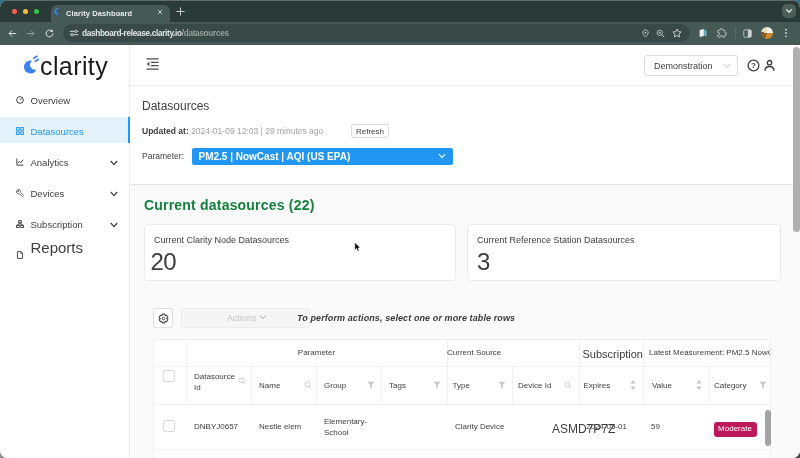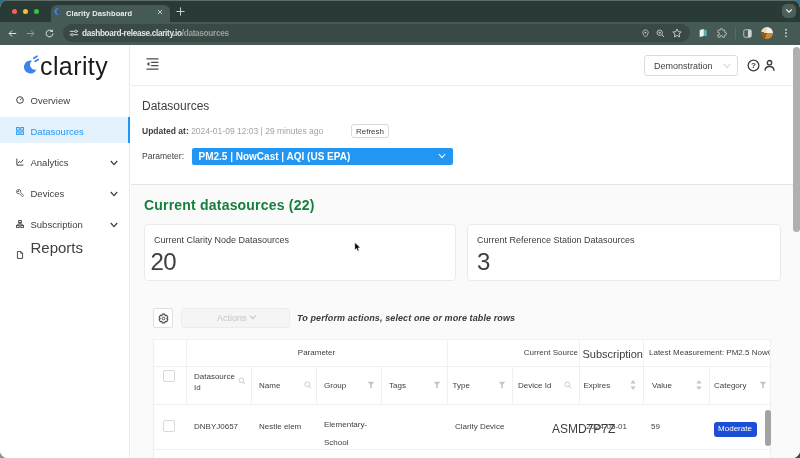--- a/index.html
+++ b/index.html
@@ -206,42 +206,42 @@
 
   <svg class="abs" style="left:354px;top:242px" width="7" height="10" viewBox="0 0 9 13">
     <path d="M1 0.5 L1 10.5 L3.3 8.4 L4.8 12 L6.6 11.2 L5.1 7.7 L8.2 7.5 Z" fill="#000" stroke="#fff" stroke-width="0.7"></path>
   </svg>
 
   <div class="abs" style="left:153px;top:308px;width:20px;height:20px;background:#fff;border:1px solid #e0e0e0;border-radius:2px"></div>
   <svg class="abs" style="left:156.5px;top:311.5px" width="13" height="13" viewBox="0 0 16 16">
       <path d="M6.00 4.54 L6.46 2.62 L9.54 2.62 L10.00 4.54 L10.00 4.54 L11.89 3.97 L13.43 6.65 L12.00 8.00 L12.00 8.00 L13.43 9.35 L11.89 12.03 L10.00 11.46 L10.00 11.46 L9.54 13.38 L6.46 13.38 L6.00 11.46 L6.00 11.46 L4.11 12.03 L2.57 9.35 L4.00 8.00 L4.00 8.00 L2.57 6.65 L4.11 3.97 L6.00 4.54 Z" fill="none" stroke="#4a4a4a" stroke-width="1.35" stroke-linejoin="round"></path>
       <circle cx="8" cy="8" r="1.7" fill="none" stroke="#4a4a4a" stroke-width="1.2"></circle>
     </svg>
-  <div class="abs" style="left:181px;top:308px;width:109px;height:20px;background:#f5f5f5;border:1px solid #ececec;border-radius:3px;font-size:9px;color:#c4c4c4;text-align:center;line-height:19px">Actions <span style="display:inline-block;width:5px;height:5px;border-right:1.2px solid #c4c4c4;border-bottom:1.2px solid #c4c4c4;transform:rotate(45deg) translate(-1px,-3px)"></span></div>
+  <div class="abs" style="left:181px;top:308px;width:129px;height:20px;background:#f5f5f5;border:1px solid #ececec;border-radius:3px;font-size:9px;color:#c4c4c4;text-align:center;line-height:19px">Actions <span style="display:inline-block;width:5px;height:5px;border-right:1.2px solid #c4c4c4;border-bottom:1.2px solid #c4c4c4;transform:rotate(45deg) translate(-1px,-3px)"></span></div>
   <div class="abs" style="left:297px;top:313px;font-size:9px;font-style:italic;font-weight:600;color:#3a3a3a;letter-spacing:0.1px">To perform actions, select one or more table rows</div>
 
   <div class="abs" id="table" style="left:153px;top:339px;width:618px;height:119px;background:#fff;border-top:1px solid #f0f0f0;border-left:1px solid #f0f0f0;border-right:1px solid #f0f0f0"></div>
 
   <div class="abs" style="left:153px;top:365.5px;width:618px;height:1px;background:#f0f0f0"></div>
   <div class="abs" style="left:153px;top:404px;width:618px;height:1px;background:#f0f0f0"></div>
   <div class="abs" style="left:153px;top:448.5px;width:618px;height:1px;background:#f0f0f0"></div>
 
   <div class="abs" style="left:186px;top:340px;width:1px;height:64px;background:#f0f0f0"></div>
   <div class="abs" style="left:446.5px;top:340px;width:1px;height:64px;background:#f0f0f0"></div>
   <div class="abs" style="left:578.5px;top:340px;width:1px;height:64px;background:#f0f0f0"></div>
   <div class="abs" style="left:643px;top:340px;width:1px;height:64px;background:#f0f0f0"></div>
 
   <div class="abs" style="left:251px;top:366px;width:1px;height:38px;background:#f0f0f0"></div>
   <div class="abs" style="left:316px;top:366px;width:1px;height:38px;background:#f0f0f0"></div>
   <div class="abs" style="left:381px;top:366px;width:1px;height:38px;background:#f0f0f0"></div>
   <div class="abs" style="left:512px;top:366px;width:1px;height:38px;background:#f0f0f0"></div>
   <div class="abs" style="left:709px;top:366px;width:1px;height:38px;background:#f0f0f0"></div>
 
   <div class="abs" style="left:187px;top:348px;width:259px;font-size:8px;color:#3e3e3e;text-align:center">Parameter</div>
-  <div class="abs" style="left:447px;top:348px;width:131px;font-size:8px;color:#3e3e3e;text-align:right">Current Source</div>
+  <div class="abs" style="left:447px;top:348px;width:131px;font-size:8px;color:#3e3e3e;text-align:left">Current Source</div>
   <div class="abs" style="left:579px;top:348px;width:64px;font-size:11px;color:#3e3e3e;text-align:right">Subscription</div>
   <div class="abs" style="left:644px;top:348px;width:126px;font-size:8px;color:#3e3e3e;white-space:nowrap;overflow:hidden"><span style="padding-left:5px">Latest Measurement: PM2.5 NowCast (US EPA)</span></div>
 
   <div class="abs" style="left:163px;top:370px;width:12px;height:12px;border:1px solid #d9d9d9;border-radius:2px;background:#fff"></div>
 
   <div class="abs" style="left:194px;top:371px;width:40px;font-size:8px;color:#3e3e3e;line-height:11px">Datasource Id</div>
   <div class="abs" style="left:259px;top:381px;font-size:8px;color:#3e3e3e">Name</div>
   <div class="abs" style="left:324px;top:381px;font-size:8px;color:#3e3e3e">Group</div>
   <div class="abs" style="left:389px;top:381px;font-size:8px;color:#3e3e3e">Tags</div>
   <div class="abs" style="left:452.5px;top:381px;font-size:8px;color:#3e3e3e">Type</div>
@@ -279,23 +279,23 @@
       <path d="M4 1 L6.6 4.4 H1.4 Z" fill="#c6c6c6"></path>
       <path d="M4 11 L6.6 7.6 H1.4 Z" fill="#c6c6c6"></path>
     </svg>
   <svg class="abs" style="left:759px;top:381px" width="8" height="8" viewBox="0 0 10 10">
       <path d="M0.8 0.8 H9.2 L6 4.8 V8.6 L4 9.4 V4.8 Z" fill="#c6c6c6"></path>
     </svg>
 
   <div class="abs" style="left:163px;top:420px;width:12px;height:12px;border:1px solid #d9d9d9;border-radius:2px;background:#fff"></div>
   <div class="abs" style="left:194px;top:422px;font-size:8px;color:#3e3e3e">DNBYJ0657</div>
   <div class="abs" style="left:259px;top:422px;font-size:8px;color:#3e3e3e">Nestle elem</div>
-  <div class="abs" style="left:324px;top:416px;font-size:8px;color:#3e3e3e;line-height:18px">Elementary-<br>School</div>
+  <div class="abs" style="left:324px;top:416px;font-size:8px;color:#3e3e3e;line-height:11px">Elementary-<br>School</div>
   <div class="abs" style="left:455px;top:422px;font-size:8px;color:#3e3e3e">Clarity Device</div>
   <div class="abs" style="left:552px;top:422px;font-size:12px;color:#3e3e3e">ASMD7P7Z</div>
   <div class="abs" style="left:586px;top:422px;font-size:8px;color:#3e3e3e">2024-05-01</div>
   <div class="abs" style="left:651px;top:422px;font-size:8px;color:#3e3e3e">59</div>
-  <div class="abs" style="left:713.5px;top:422px;width:43px;height:14.5px;background:#1d4ed8;border-radius:3px;font-size:8px;color:#fff;text-align:center;line-height:14px">Moderate</div>
+  <div class="abs" style="left:713.5px;top:422px;width:43px;height:14.5px;background:#be185d;border-radius:3px;font-size:8px;color:#fff;text-align:center;line-height:14px">Moderate</div>
 
   <div class="abs" style="left:765px;top:410px;width:6px;height:36px;background:#a3a3a3;border-radius:3px"></div>
 
   <div class="abs" style="left:792.5px;top:47px;width:7px;height:185px;background:#b0b0b0;border-radius:3.5px"></div>
 </div>
 
 </body></html>

